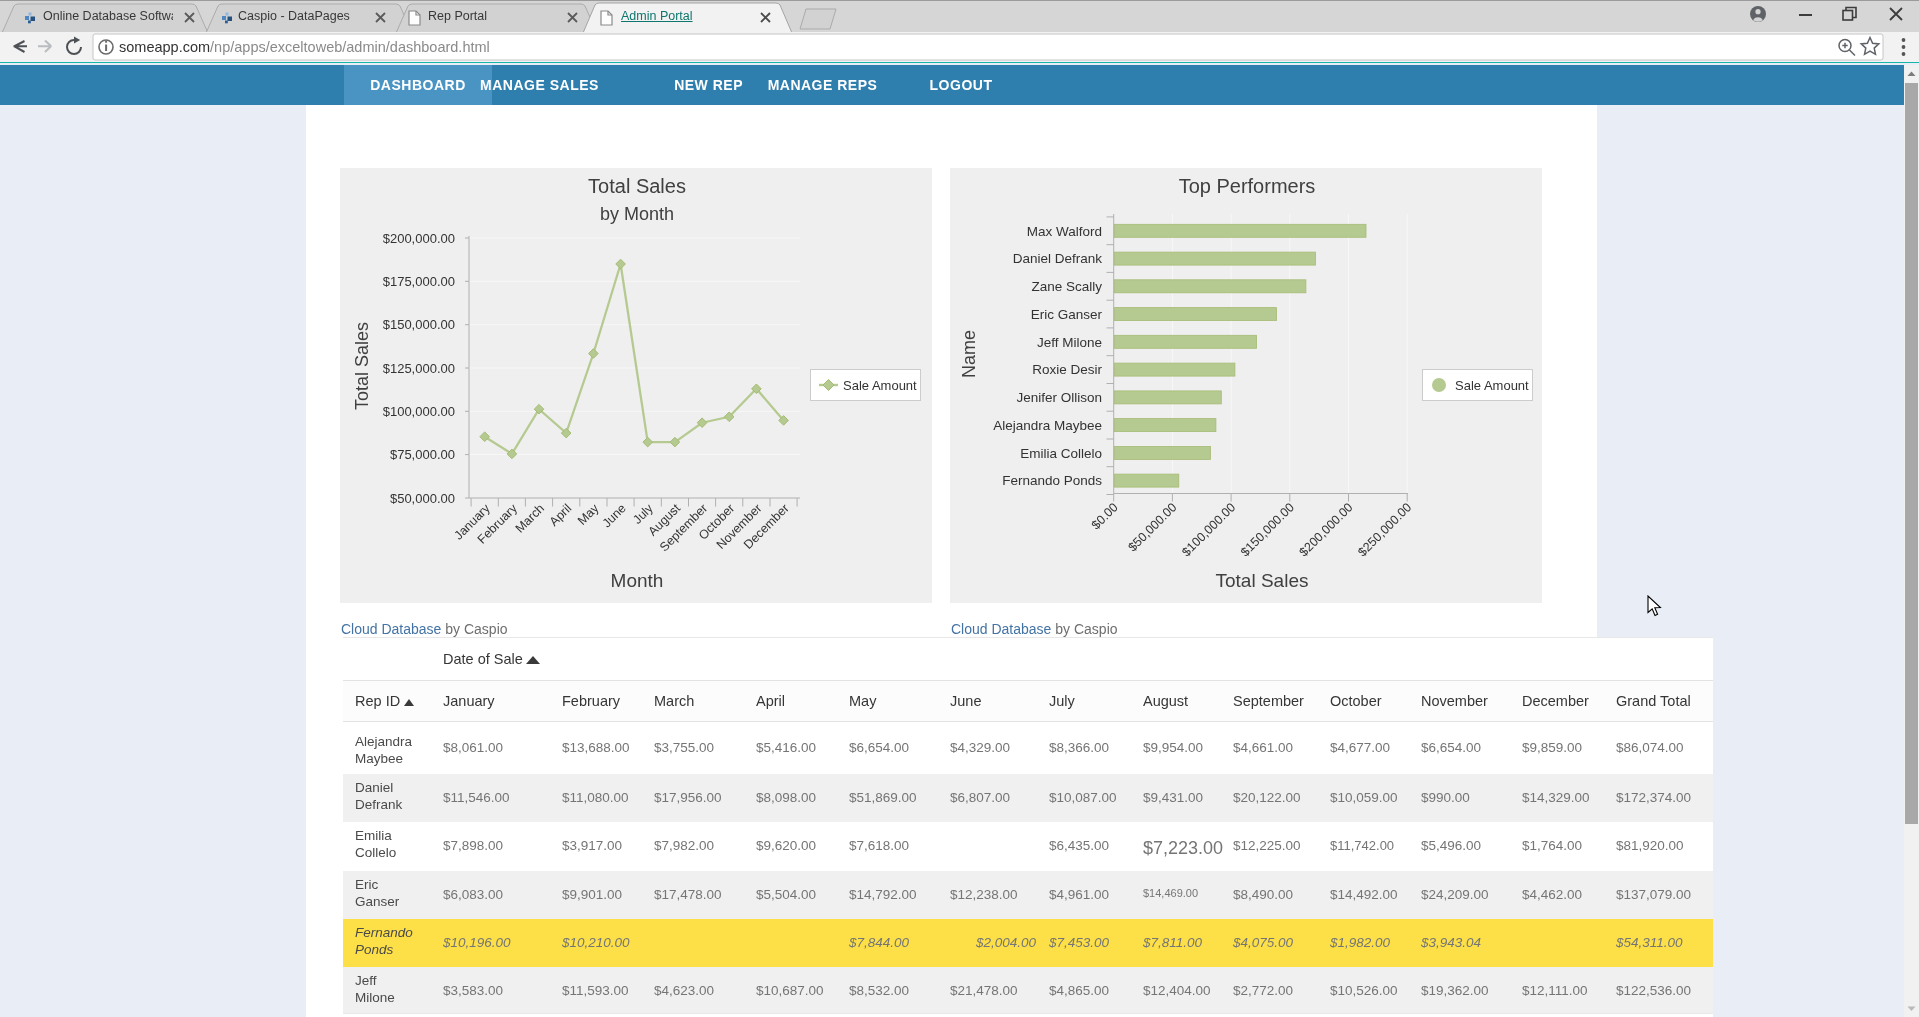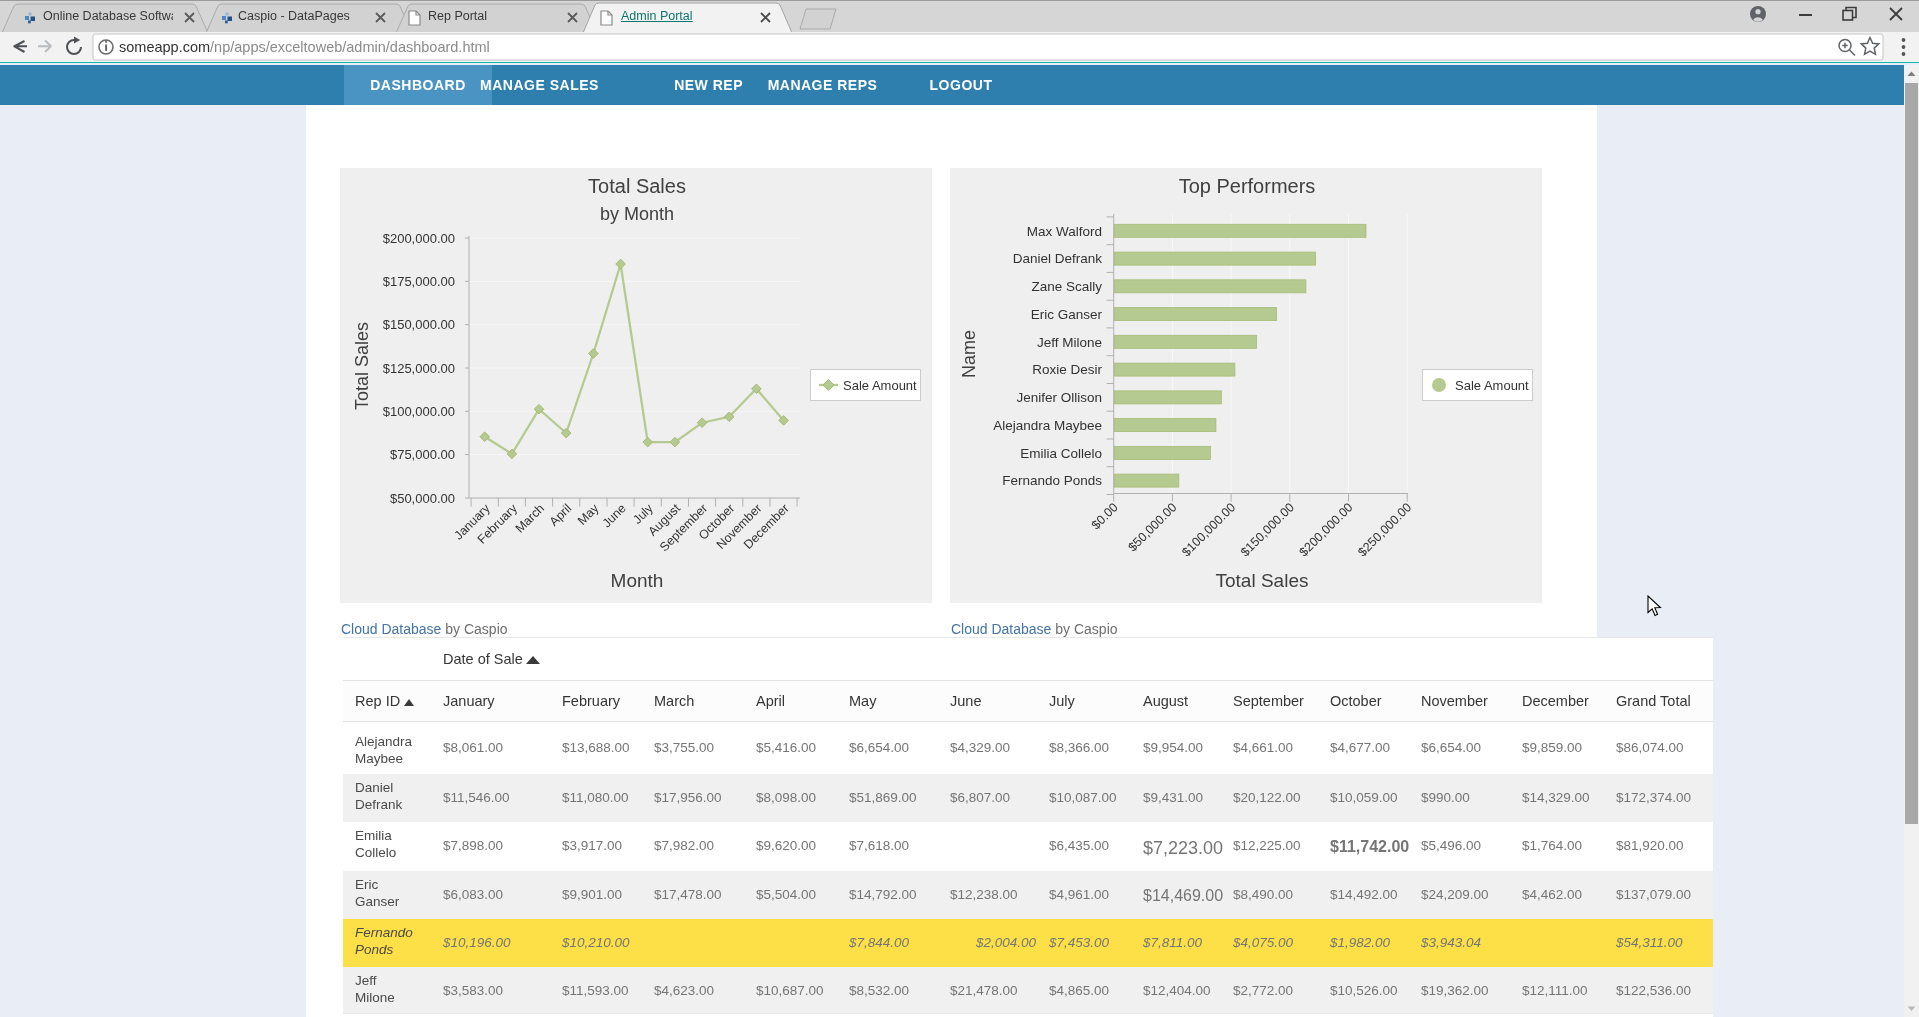--- a/index.html
+++ b/index.html
@@ -314,35 +314,35 @@
 <div class="abs" style="left:343px;top:822px;width:1370px;height:49px;background:#ffffff;">
     <span class="abs" style="left:12px;top:5px;font-size:13.5px;color:#4a4a4a;line-height:17px;">Emilia<br>Collelo</span>
     <span class="abs" style="left:100px;top:16px;font-size:13.5px;color:#757575;white-space:nowrap;">$7,898.00</span>
     <span class="abs" style="left:219px;top:16px;font-size:13.5px;color:#757575;white-space:nowrap;">$3,917.00</span>
     <span class="abs" style="left:311px;top:16px;font-size:13.5px;color:#757575;white-space:nowrap;">$7,982.00</span>
     <span class="abs" style="left:413px;top:16px;font-size:13.5px;color:#757575;white-space:nowrap;">$9,620.00</span>
     <span class="abs" style="left:506px;top:16px;font-size:13.5px;color:#757575;white-space:nowrap;">$7,618.00</span>
     <span class="abs" style="left:706px;top:16px;font-size:13.5px;color:#757575;white-space:nowrap;">$6,435.00</span>
     <span class="abs" style="left:800px;top:16px;font-size:18px;color:#757575;white-space:nowrap;">$7,223.00</span>
     <span class="abs" style="left:890px;top:16px;font-size:13.5px;color:#757575;white-space:nowrap;">$12,225.00</span>
-    <span class="abs" style="left:987px;top:16px;font-size:16px;color:#757575;white-space:nowrap;font-weight:bold;">$11,742.00</span>
+    <span class="abs" style="left:987px;top:16px;font-size:13px;color:#757575;white-space:nowrap;">$11,742.00</span>
     <span class="abs" style="left:1078px;top:16px;font-size:13.5px;color:#757575;white-space:nowrap;">$5,496.00</span>
     <span class="abs" style="left:1179px;top:16px;font-size:13.5px;color:#757575;white-space:nowrap;">$1,764.00</span>
     <span class="abs" style="left:1273px;top:16px;font-size:13.5px;color:#757575;white-space:nowrap;">$81,920.00</span>
   </div>
 <div class="abs" style="left:343px;top:871px;width:1370px;height:48px;background:#f0f0f1;">
     <span class="abs" style="left:12px;top:5px;font-size:13.5px;color:#4a4a4a;line-height:17px;">Eric<br>Ganser</span>
     <span class="abs" style="left:100px;top:16px;font-size:13.5px;color:#757575;white-space:nowrap;">$6,083.00</span>
     <span class="abs" style="left:219px;top:16px;font-size:13.5px;color:#757575;white-space:nowrap;">$9,901.00</span>
     <span class="abs" style="left:311px;top:16px;font-size:13.5px;color:#757575;white-space:nowrap;">$17,478.00</span>
     <span class="abs" style="left:413px;top:16px;font-size:13.5px;color:#757575;white-space:nowrap;">$5,504.00</span>
     <span class="abs" style="left:506px;top:16px;font-size:13.5px;color:#757575;white-space:nowrap;">$14,792.00</span>
     <span class="abs" style="left:607px;top:16px;font-size:13.5px;color:#757575;white-space:nowrap;">$12,238.00</span>
     <span class="abs" style="left:706px;top:16px;font-size:13.5px;color:#757575;white-space:nowrap;">$4,961.00</span>
-    <span class="abs" style="left:800px;top:16px;font-size:16px;color:#757575;white-space:nowrap;">$14,469.00</span>
+    <span class="abs" style="left:800px;top:16px;font-size:11px;color:#757575;white-space:nowrap;">$14,469.00</span>
     <span class="abs" style="left:890px;top:16px;font-size:13.5px;color:#757575;white-space:nowrap;">$8,490.00</span>
     <span class="abs" style="left:987px;top:16px;font-size:13.5px;color:#757575;white-space:nowrap;">$14,492.00</span>
     <span class="abs" style="left:1078px;top:16px;font-size:13.5px;color:#757575;white-space:nowrap;">$24,209.00</span>
     <span class="abs" style="left:1179px;top:16px;font-size:13.5px;color:#757575;white-space:nowrap;">$4,462.00</span>
     <span class="abs" style="left:1273px;top:16px;font-size:13.5px;color:#757575;white-space:nowrap;">$137,079.00</span>
   </div>
 <div class="abs" style="left:343px;top:919px;width:1370px;height:48px;background:#fde047;font-style:italic;">
     <span class="abs" style="left:12px;top:5px;font-size:13.5px;color:#4a4a4a;line-height:17px;">Fernando<br>Ponds</span>
     <span class="abs" style="left:100px;top:16px;font-size:13.5px;color:#757575;white-space:nowrap;">$10,196.00</span>
     <span class="abs" style="left:219px;top:16px;font-size:13.5px;color:#757575;white-space:nowrap;">$10,210.00</span>

